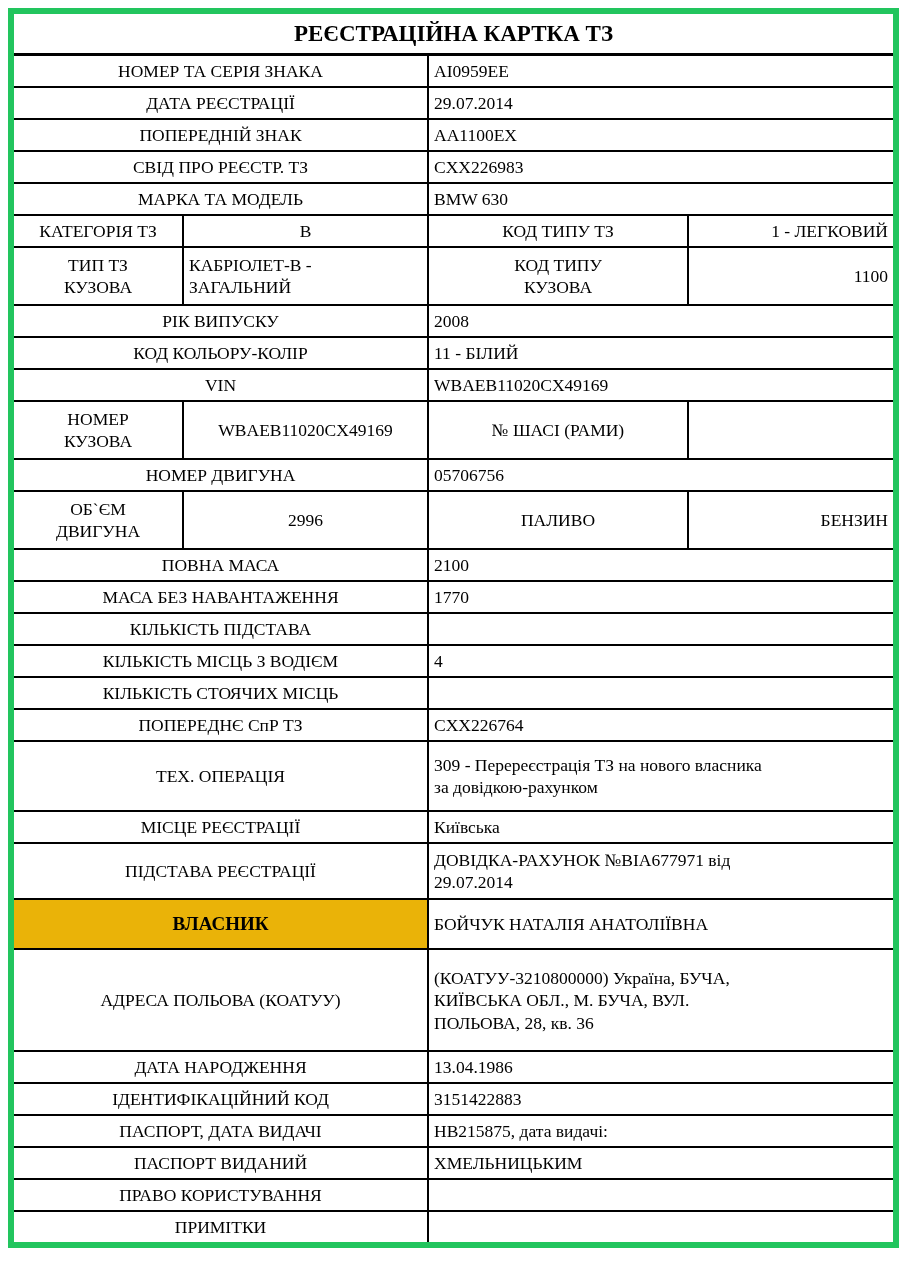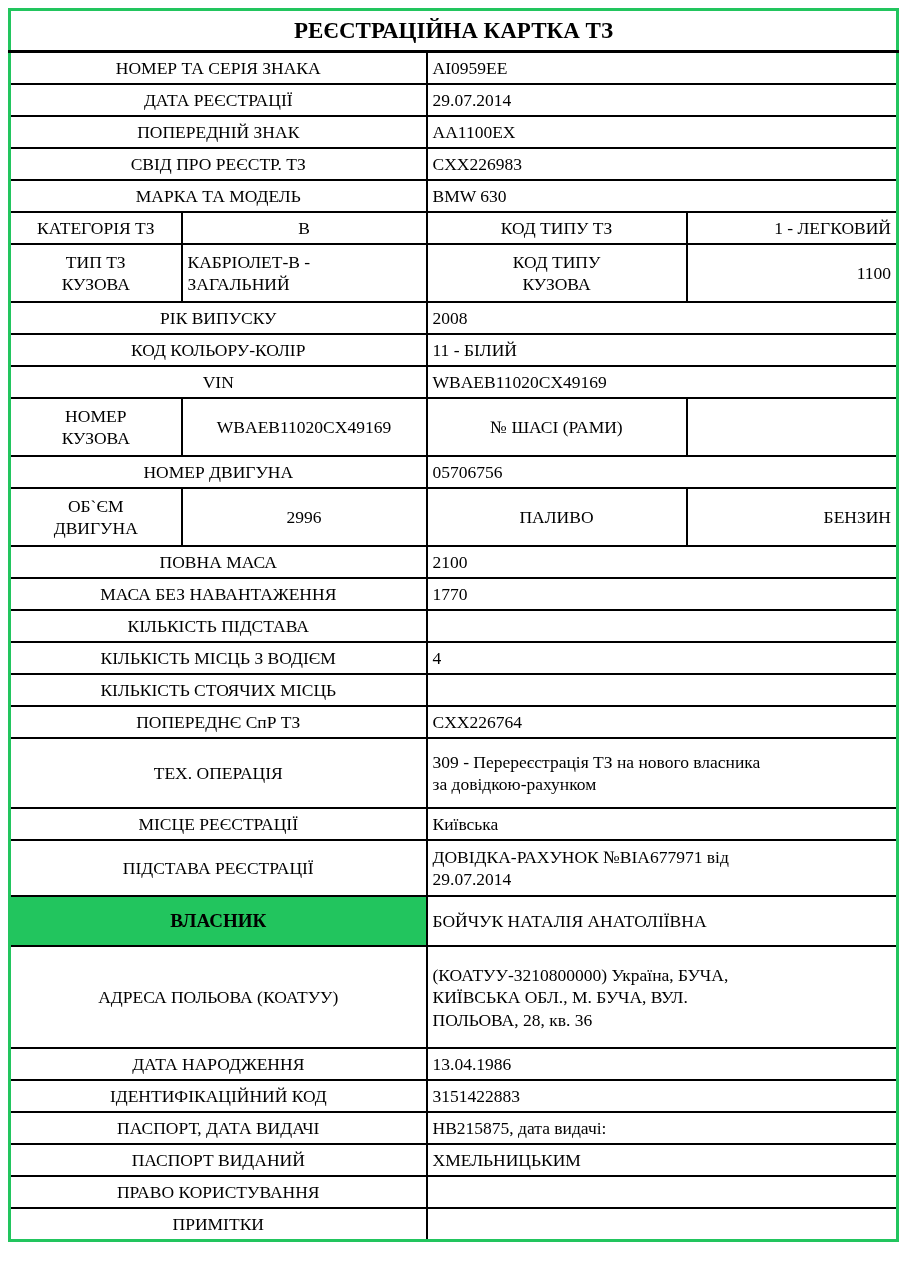--- a/index.html
+++ b/index.html
@@ -6,21 +6,21 @@
   .page {
     width: 907px;
     min-height: 1280px;
     box-sizing: border-box;
     padding: 8px;
     background: #ffffff;
   }
   table.card {
     width: 100%;
     border-collapse: collapse;
-    border: 3px solid #22c55e;
+    border: 6px solid #22c55e;
     table-layout: fixed;
     font-family: "Liberation Serif", "DejaVu Serif", serif;
     color: #000;
   }
   td {
     border: 2px solid #000;
     padding: 2px 5px;
     font-size: 17.5px;
     line-height: 1.28;
     vertical-align: middle;
@@ -39,21 +39,21 @@
   .value { font-weight: normal; text-align: left; }
   .center { text-align: center; }
   .right { text-align: right; }
   tr.std  td { height: 26px; }
   tr.h2l  td { height: 52px; }
   tr.tech td { height: 64px; }
   tr.basis td { height: 50px; }
   tr.owner td { height: 44px; }
   tr.addr td { height: 96px; }
   tr.owner td.owner-label {
-    background: #22c55e;
+    background: #eab308;
     font-weight: bold;
     font-size: 19px;
   }
 </style>
 </head>
 <body>
 
 <div class="page">
   <table class="card">
     <colgroup>

